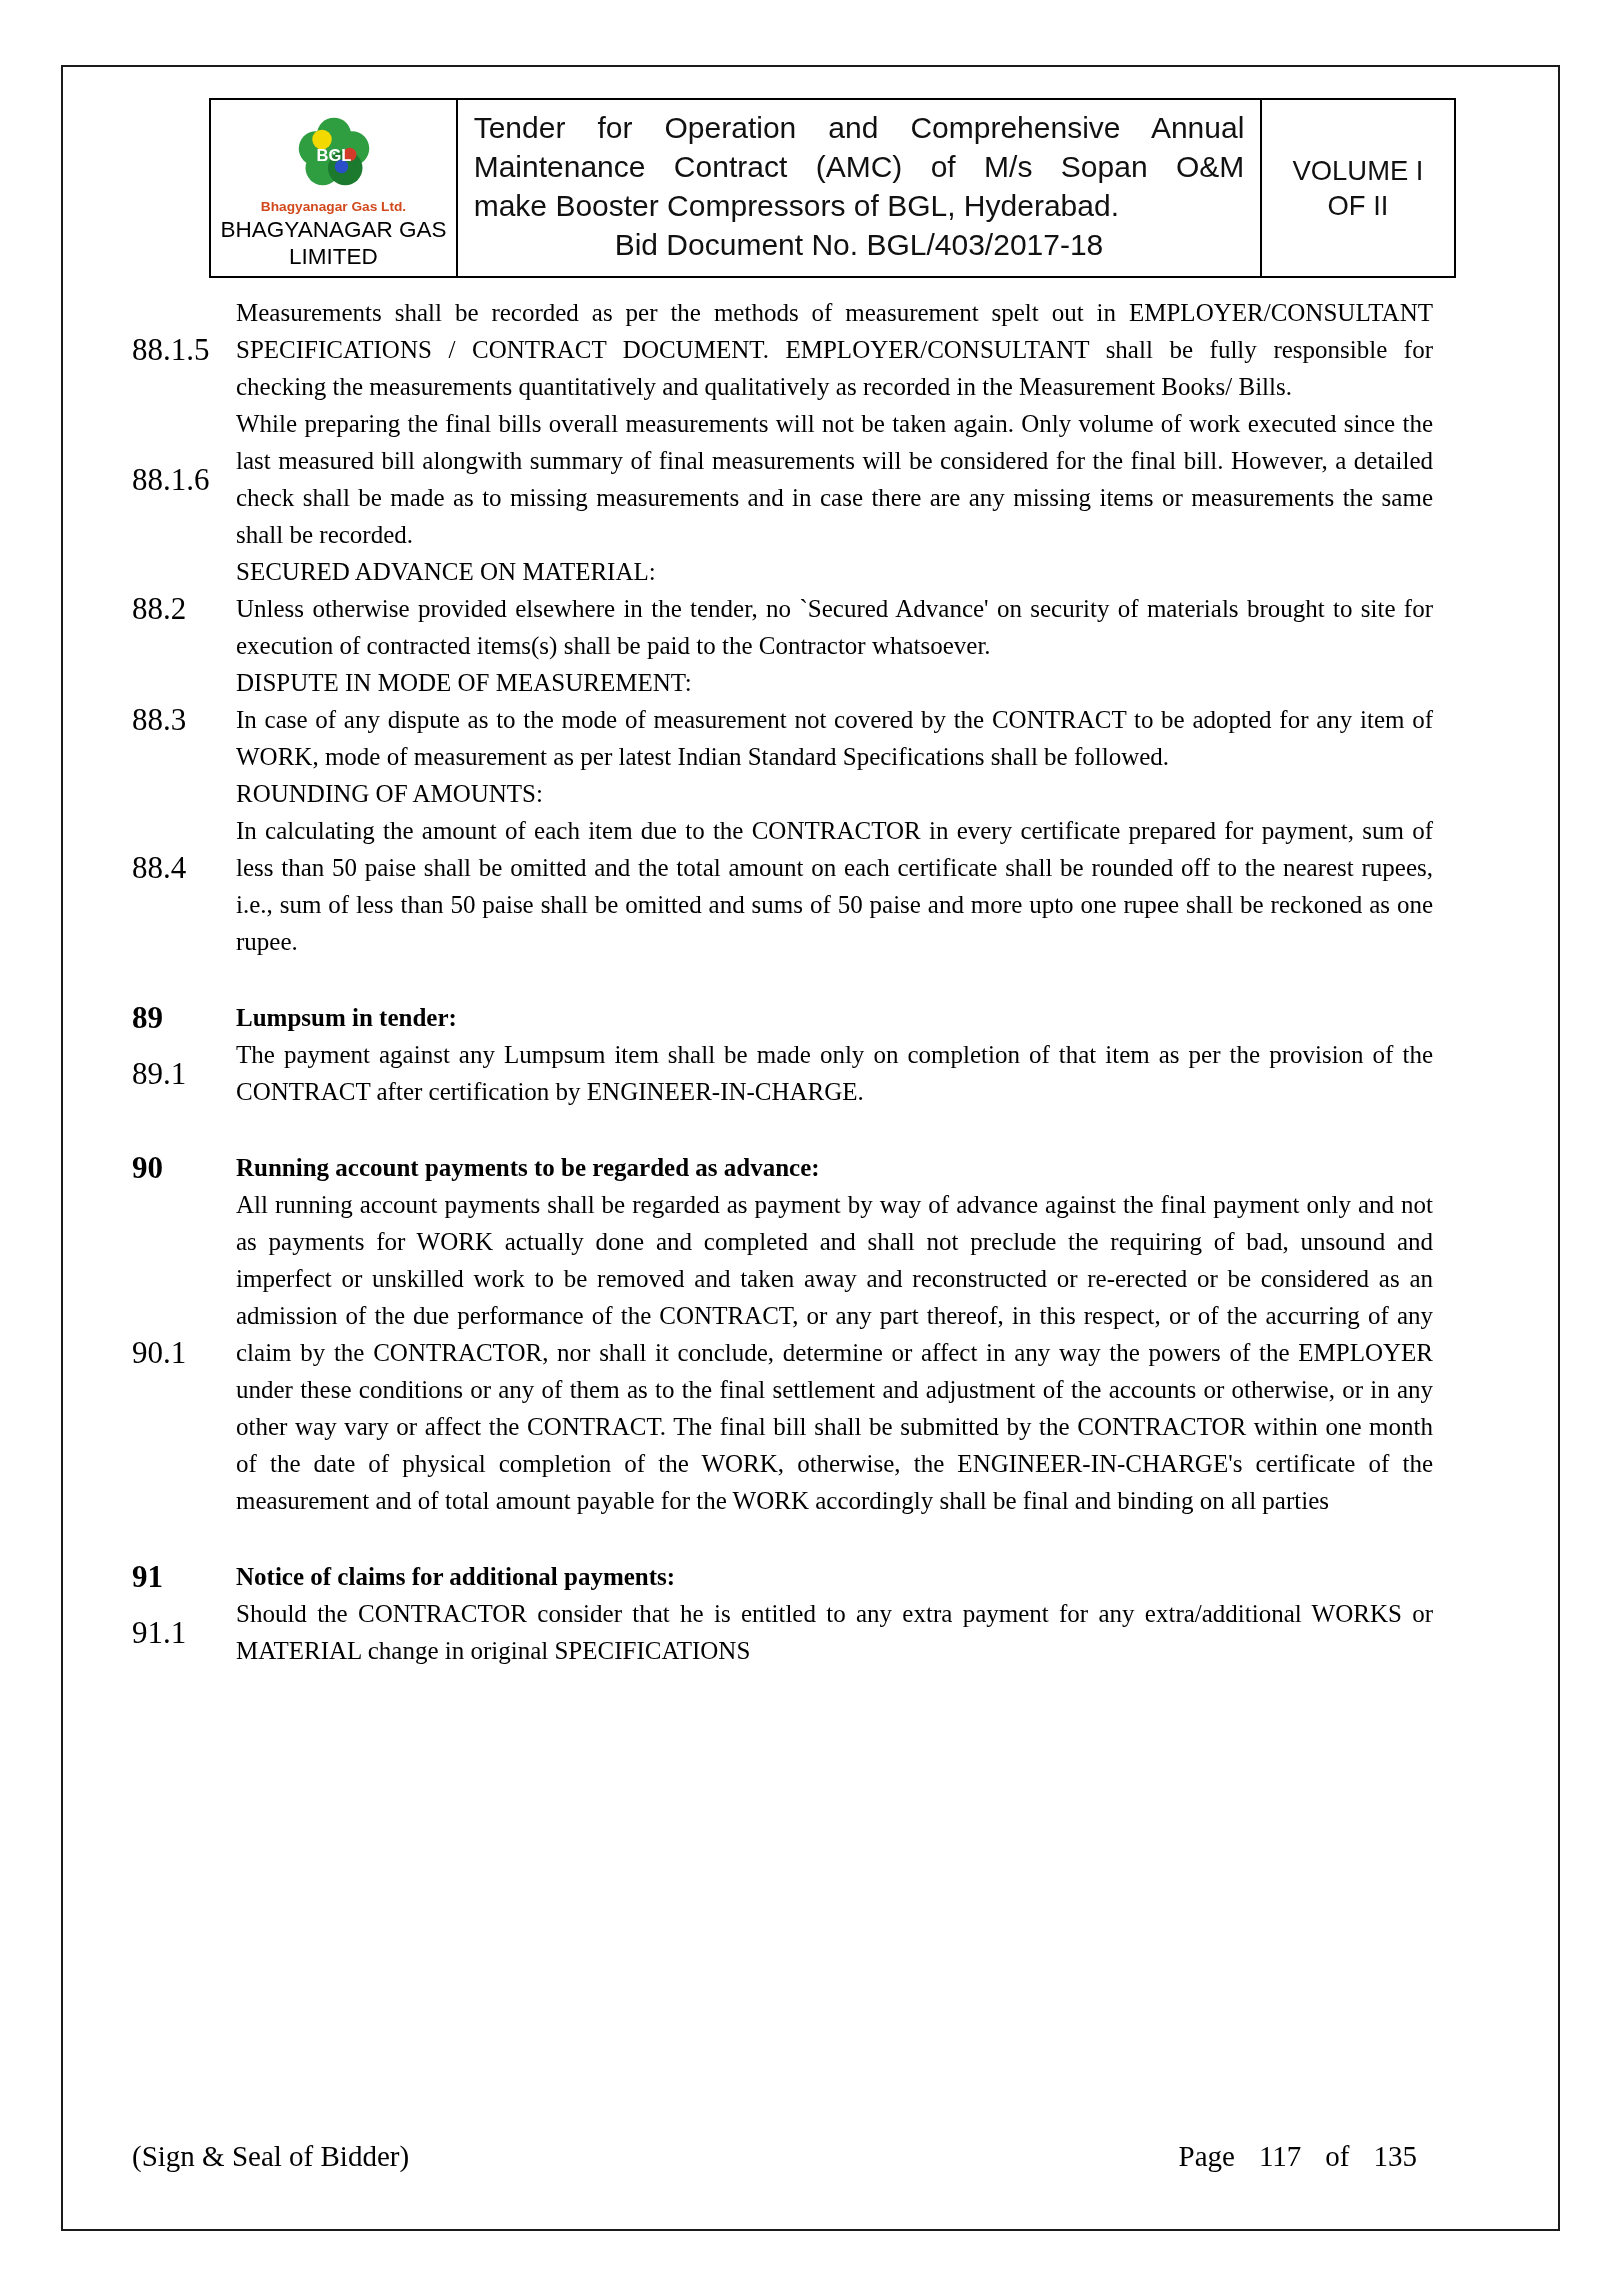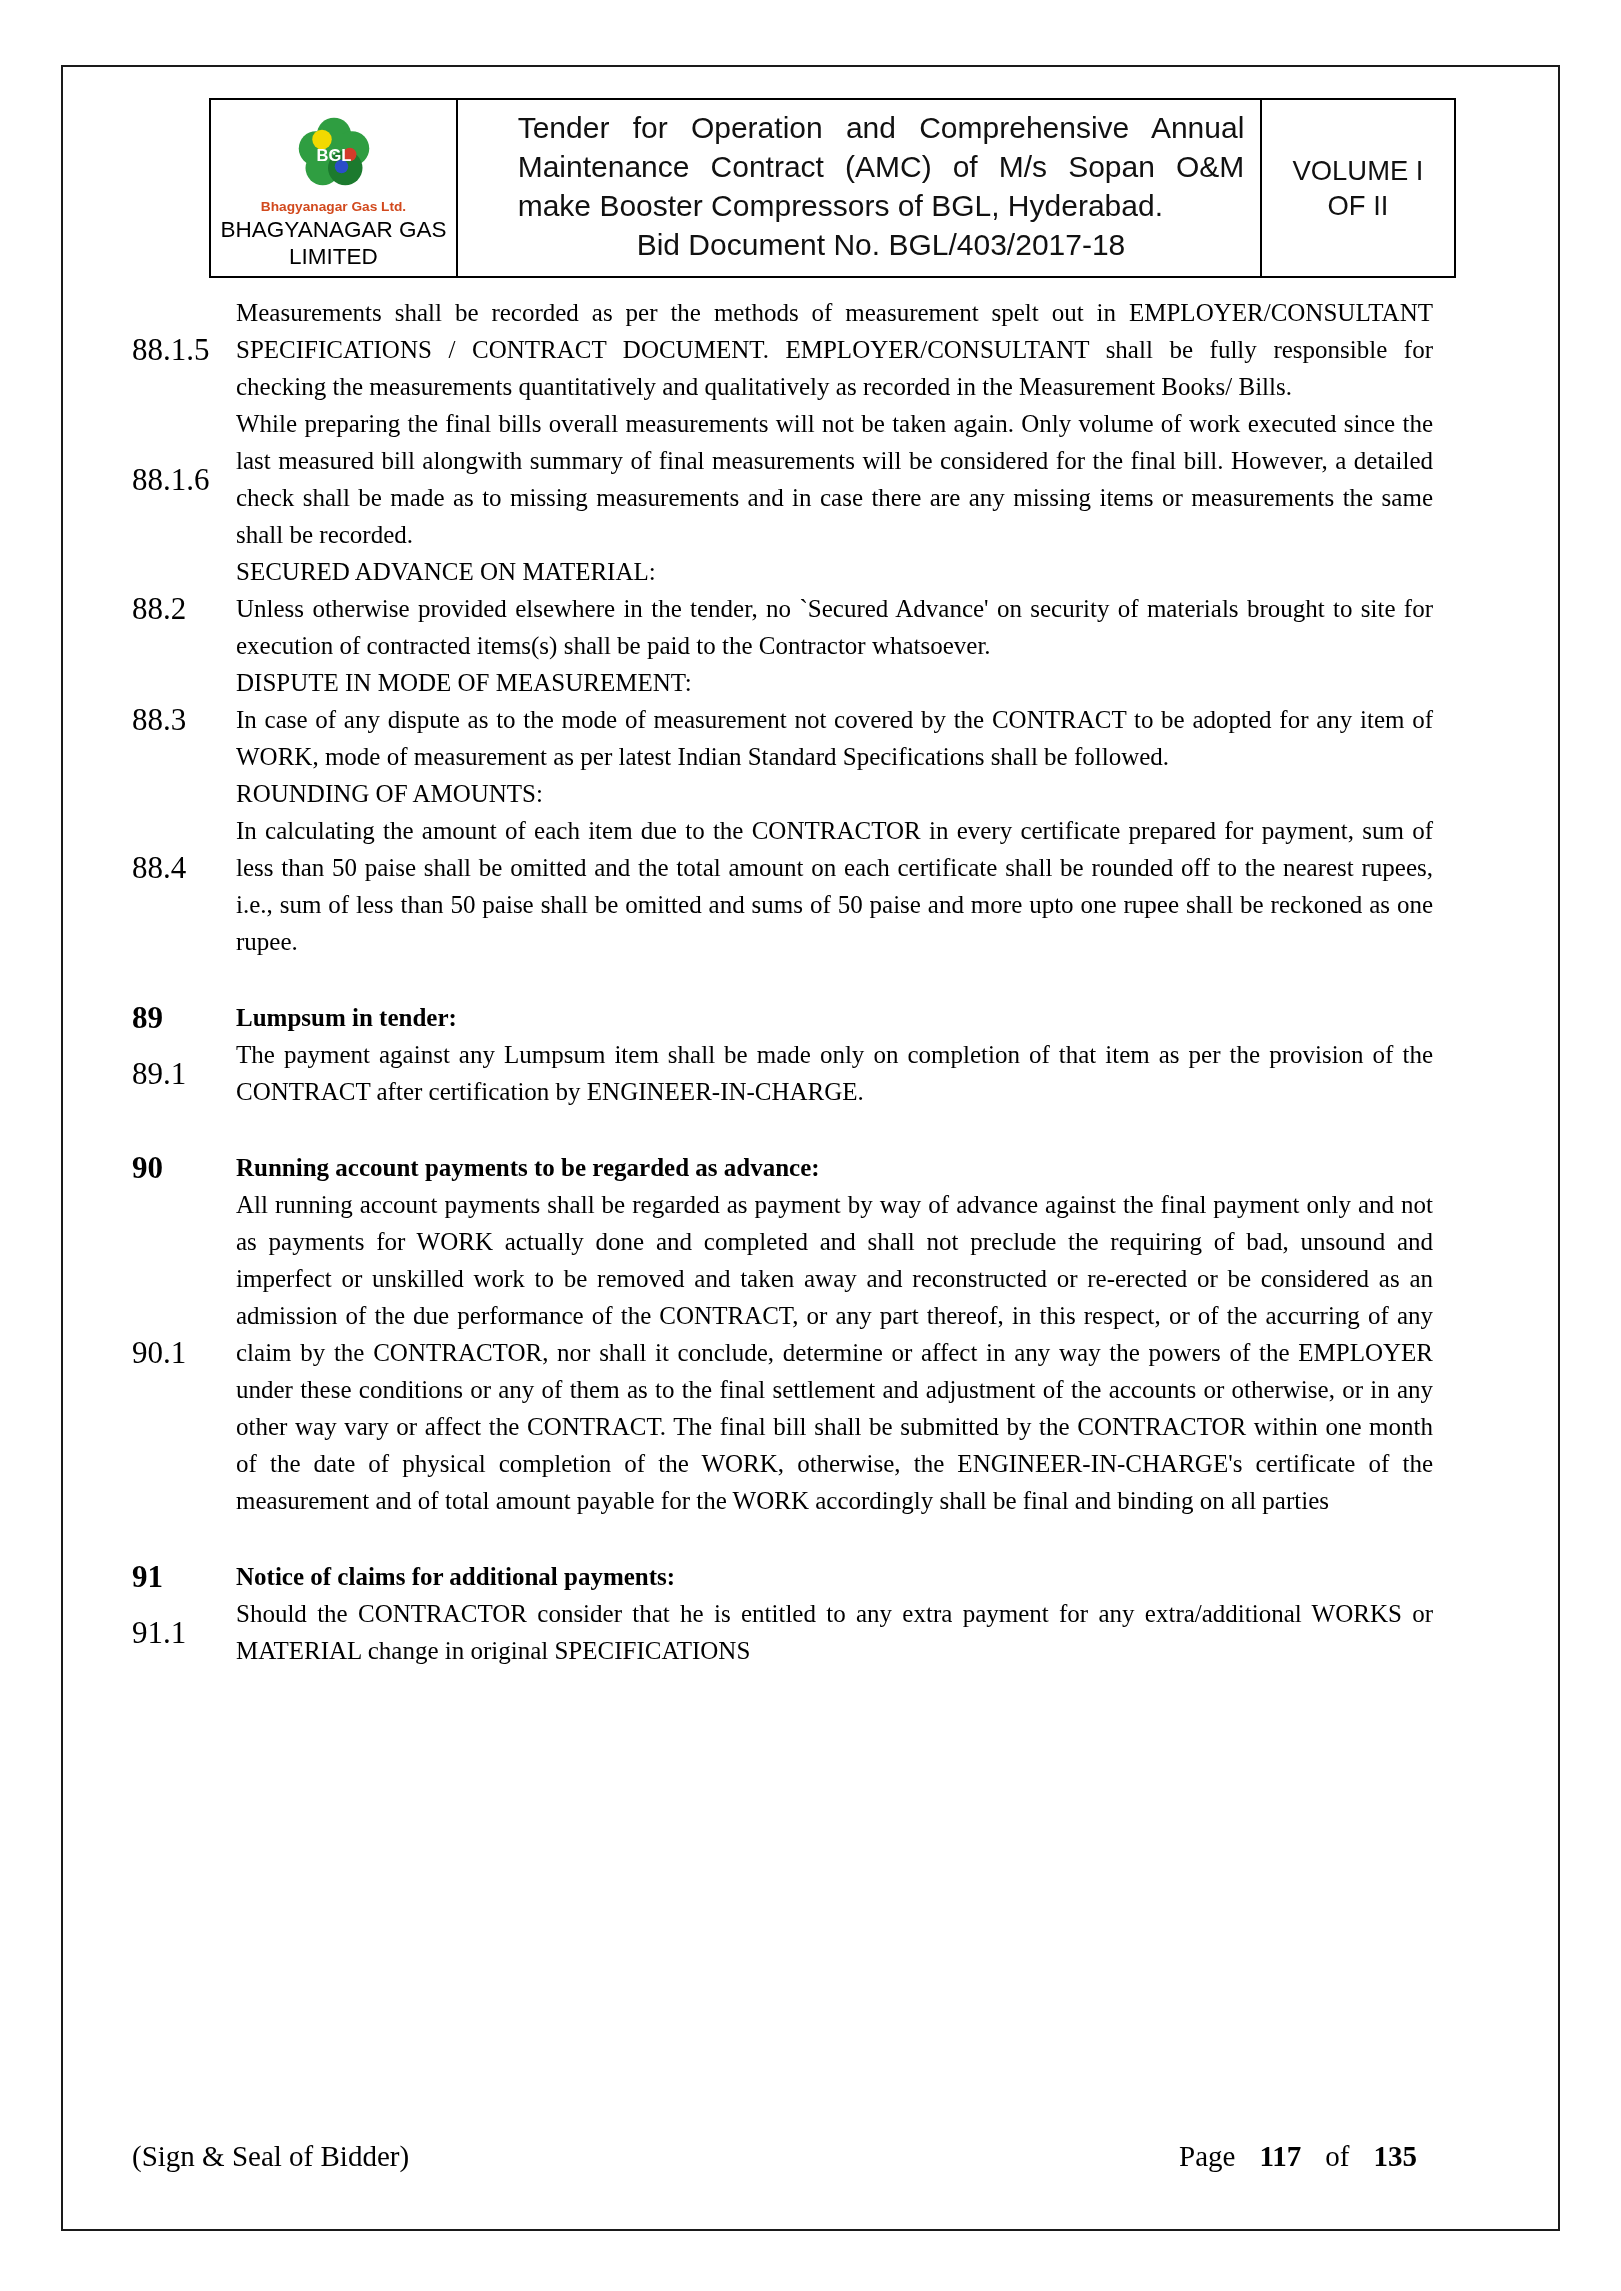--- a/index.html
+++ b/index.html
@@ -31,21 +31,21 @@
   .logo-svg { width:90px; height:90px; display:block; }
   .logo-tagline { font-size:13.7px; line-height:17.6px; color:#d2491d; font-weight:bold; }
   .org-name { text-align:center; font-size:22.5px; line-height:26.5px; color:#000; margin-top:2px; }
   .title-cell {
     flex:1 1 auto;
     border-right:2px solid #000;
     padding:7.8px 15.7px;
     font-family:"Liberation Sans", sans-serif;
     font-size:30px; line-height:39px; color:#111;
   }
-  .title-line { text-align:justify; text-align-last:justify; white-space:normal;margin-left:44px; }
+  .title-line { text-align:justify; text-align-last:justify; white-space:normal; }
   .title-line:nth-child(3) { text-align-last:left; }
   .title-line:nth-child(4) { text-align:center; text-align-last:center; }
   .volume-cell {
     width:192px; flex:0 0 192px;
     display:flex; flex-direction:column; justify-content:center; align-items:center;
     font-family:Liberation Sans, sans-serif;
     font-size:27.4px; line-height:35px; color:#111;
   }
 
   
@@ -67,21 +67,21 @@
   .clause-row.bold .clause-heading { font-weight:bold; }
   .clause-spacer { height:39px; }
 
   
   .footer {
     position:absolute; left:132px; right:204px; top:2139px;
     display:flex; justify-content:space-between; align-items:baseline;
     font-size:29px; line-height:35px;
   }
   .page-number { display:flex; gap:24px; }
-  .page-number .b { font-weight:bold; }
+  .page-number .b { font-weight:normal; }
 </style>
 </head>
 <body>
 
 <div class="page-border"></div>
 
 <header class="header-table">
   <div class="logo-cell">
     <svg class="logo-svg" viewBox="0 0 120 120" aria-hidden="true">
       <circle cx="60" cy="36" r="23" fill="#2f9e41"></circle>

